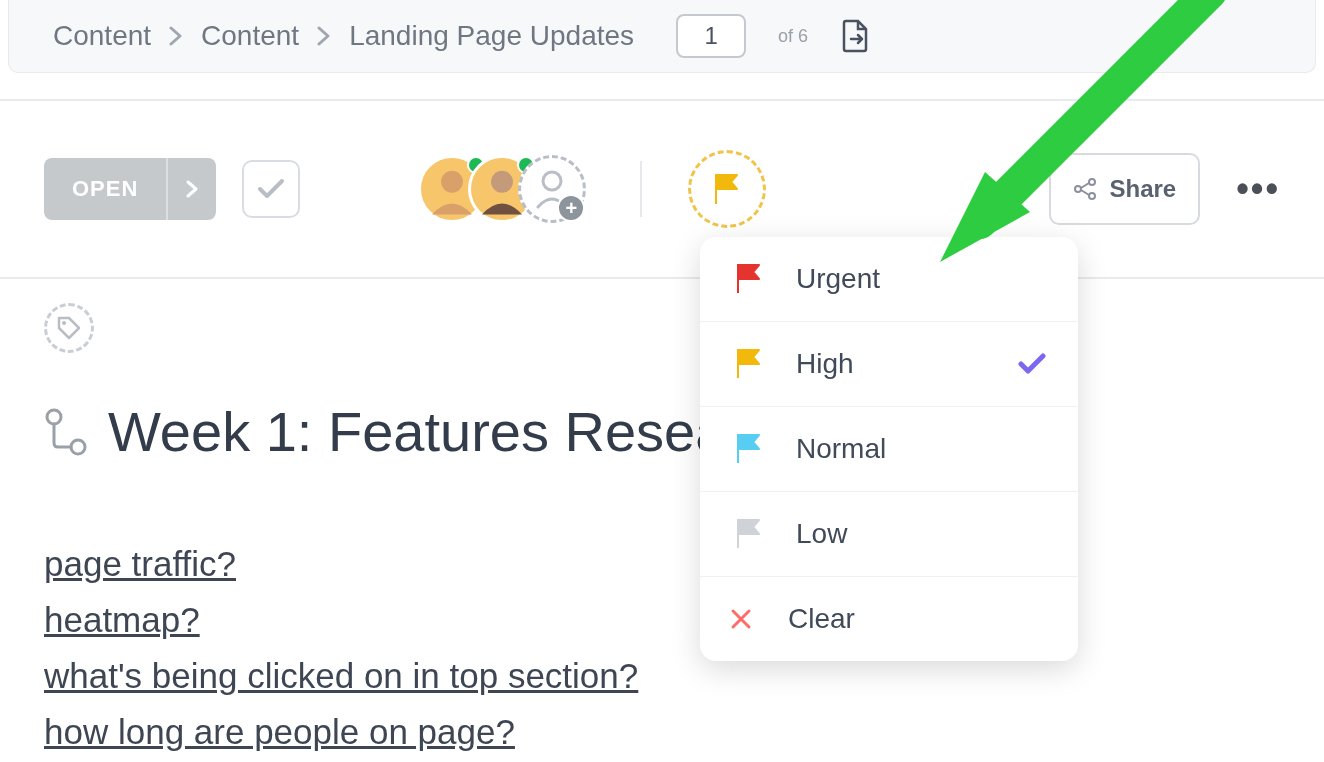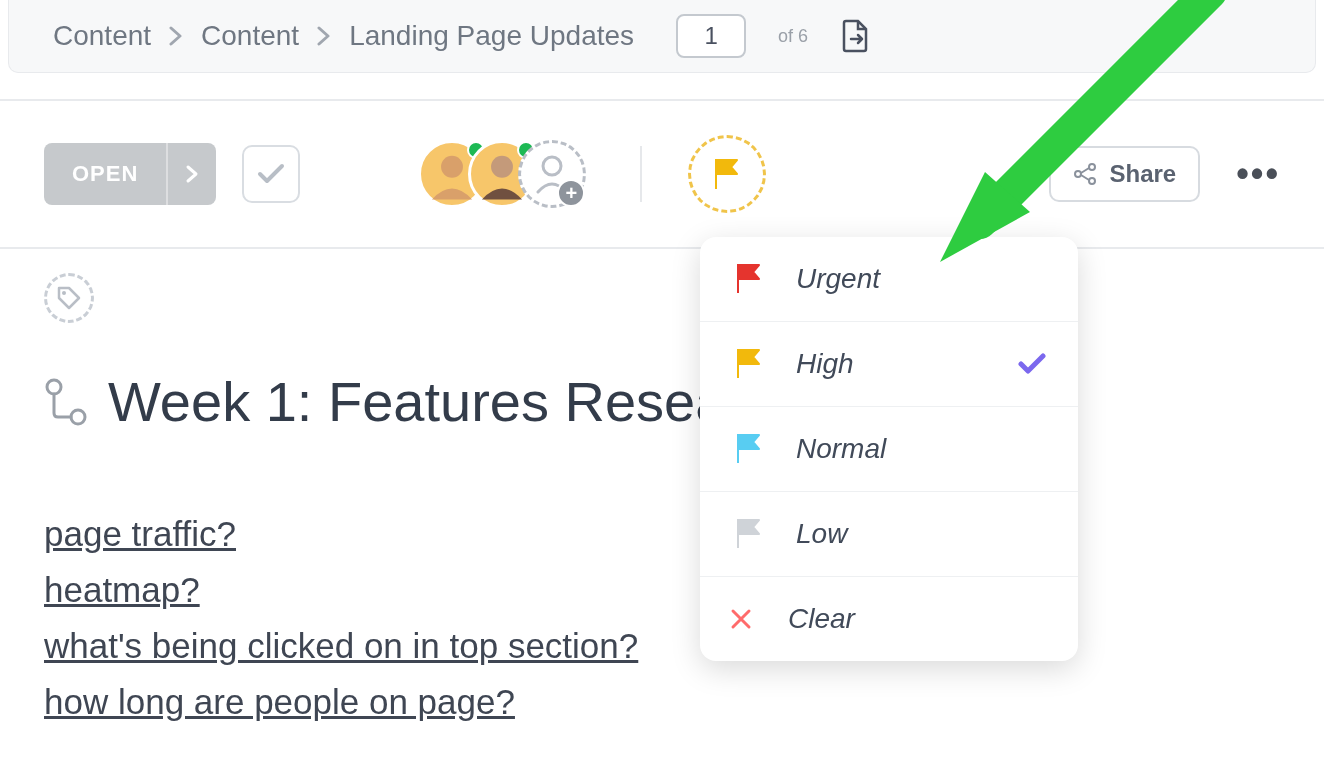--- a/index.html
+++ b/index.html
@@ -44,21 +44,21 @@
   .page-of { font-size: 18px; color: #9aa0a8; margin-left: 14px; }
   .doc-icon { margin-left: 14px; display:inline-flex; }
 
   
   .divider-line { height: 2px; background: #e8eaed; width: 100%; }
 
   
   .toolbar {
     display: flex;
     align-items: center;
-    padding: 34px 44px;
+    padding: 49px 44px;
     gap: 18px;
     position: relative;
   }
   .open-btn-group { display: flex; }
   .open-btn {
     background: #c6c9cc;
     color: #fff;
     border: none;
     border-radius: 8px 0 0 8px;
     padding: 0 28px;
@@ -105,21 +105,21 @@
     display:flex; align-items:center; justify-content:center; border:2px solid #fff;
   }
   .vdiv { width:2px; height:56px; background:#e6e8eb; margin: 0 28px 0 36px; }
   .flag-circle {
     width: 78px; height: 78px; border: 3px dashed #f0c44a; border-radius:50%;
     display:flex; align-items:center; justify-content:center;
   }
   .share-btn {
     margin-left: auto;
     border: 2px solid #d7dbe0; border-radius:10px; background:#fff;
-    height: 56px; padding: 0 22px; font-size:24px; color:#5a6270; font-weight:600;
+    height: 72px; padding: 0 22px; font-size:24px; color:#5a6270; font-weight:600;
     display:flex; align-items:center; gap:12px;
   }
   .more-dots { font-size:36px; color:#4a4f58; margin-left:18px; letter-spacing:2px; font-weight:700; }
 
   
   .content { padding: 0 44px; }
   .tag-circle {
     width: 50px; height: 50px; border:3px dashed #c9ced5; border-radius:50%;
     display:flex; align-items:center; justify-content:center; margin-top: 24px;
   }
@@ -138,21 +138,20 @@
     border-radius: 16px;
     box-shadow: 0 8px 30px rgba(0,0,0,0.15);
     overflow:hidden;
   }
   .priority-item {
     display:flex; align-items:center;
     padding: 26px 32px;
     border-bottom: 1px solid #eef0f2;
     font-size:28px; color:#414a59;
     gap: 30px;
-    font-style: italic;
   }
   .priority-item:last-child { border-bottom:none;padding-left:24px; }
   .flag-ico { width:34px; display:flex; justify-content:center; }
   .priority-label { flex:1; }
   .check-mark { color:#7b68ee; font-weight:900; font-size:28px; }
 
   
   .arrow-svg {
     position:absolute; top:-8px; left:910px; pointer-events:none;
   }

